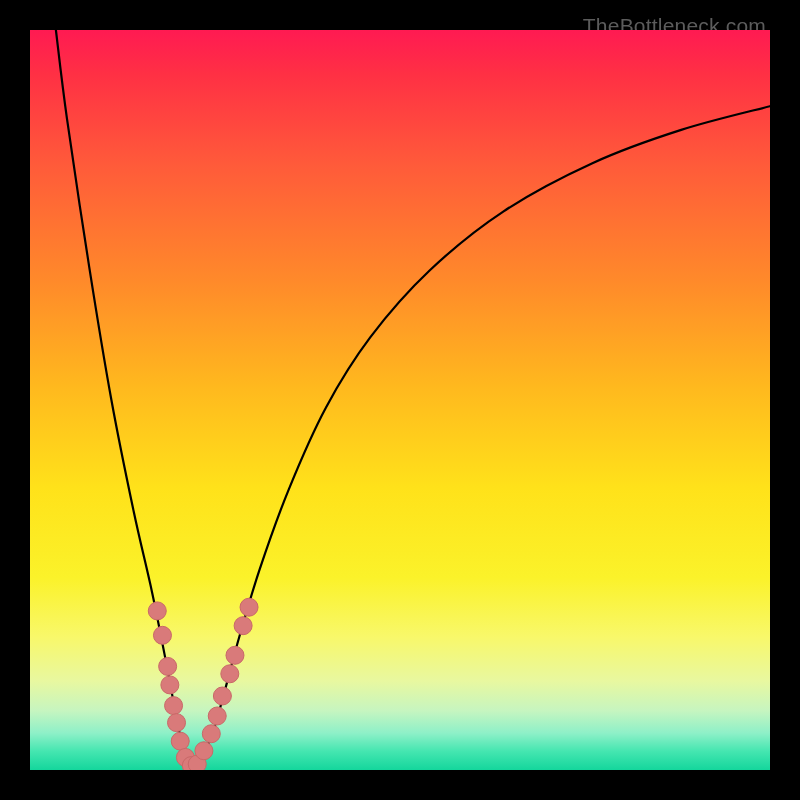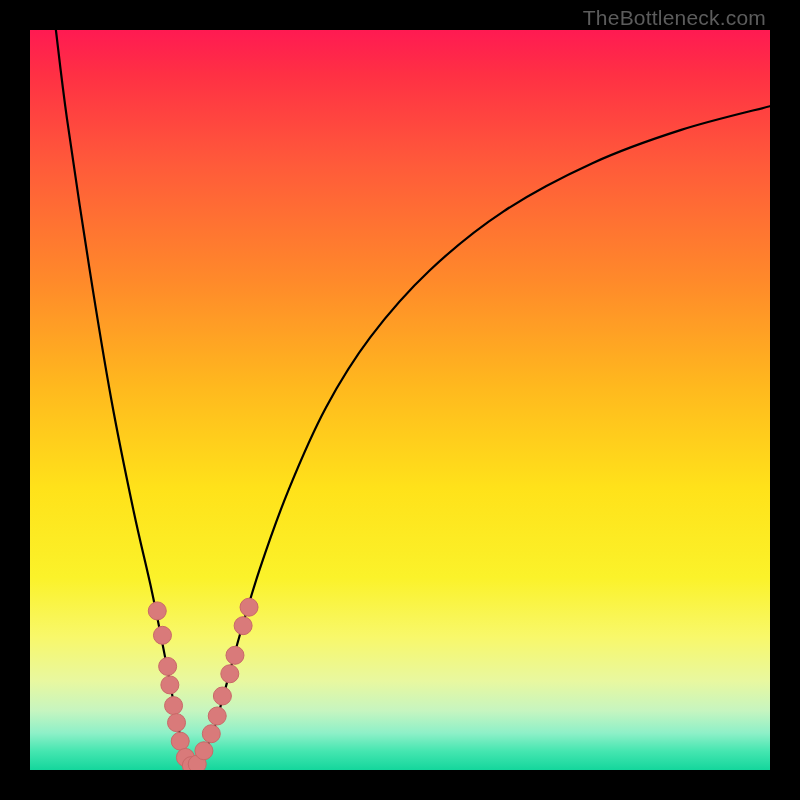--- a/index.html
+++ b/index.html
@@ -45,21 +45,21 @@
       #f8f86a 82%,
       #e8f8a0 88%,
       #c6f5c0 92%,
       #8ef0c8 95%,
       #44e6b0 97.5%,
       #14d69c 100%
     );
   }
   .watermark {
     position: absolute;
-    top: 6px;
+    top: 14px;
     right: 34px;
     color: #5c5c5c;
     font-size: 21px;
     font-weight: 400;
     letter-spacing: 0.2px;
   }
   svg.curve {
     position: absolute;
     left: 0;
     top: 0;

